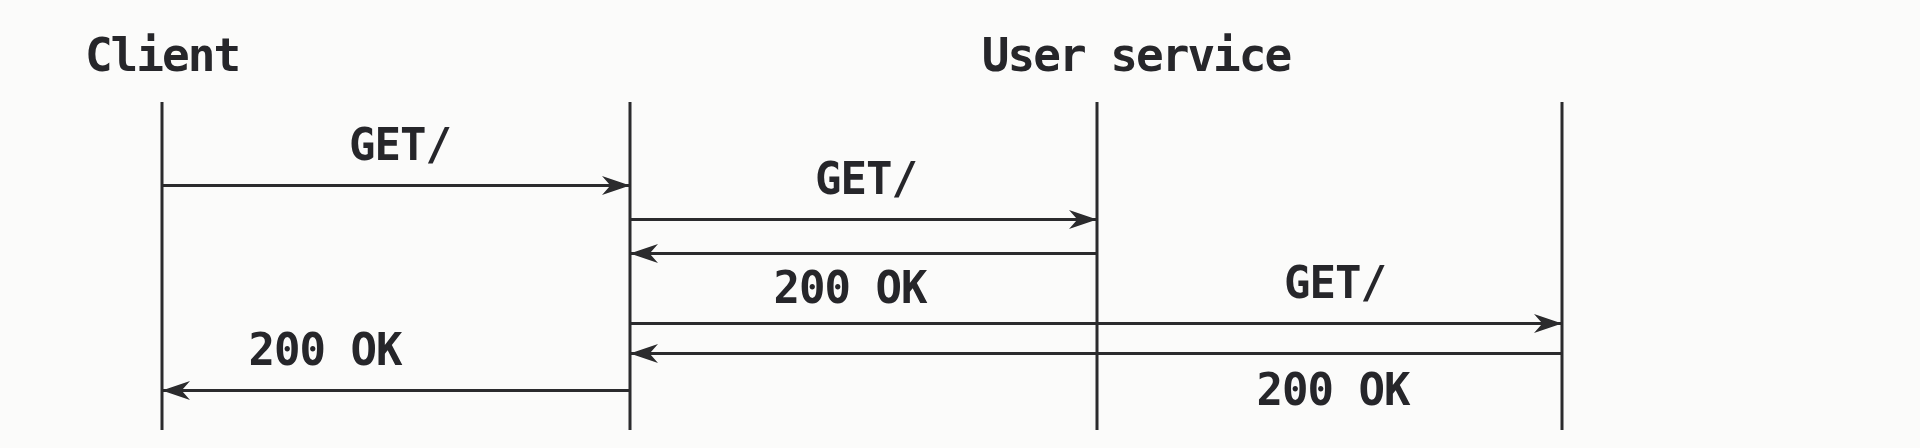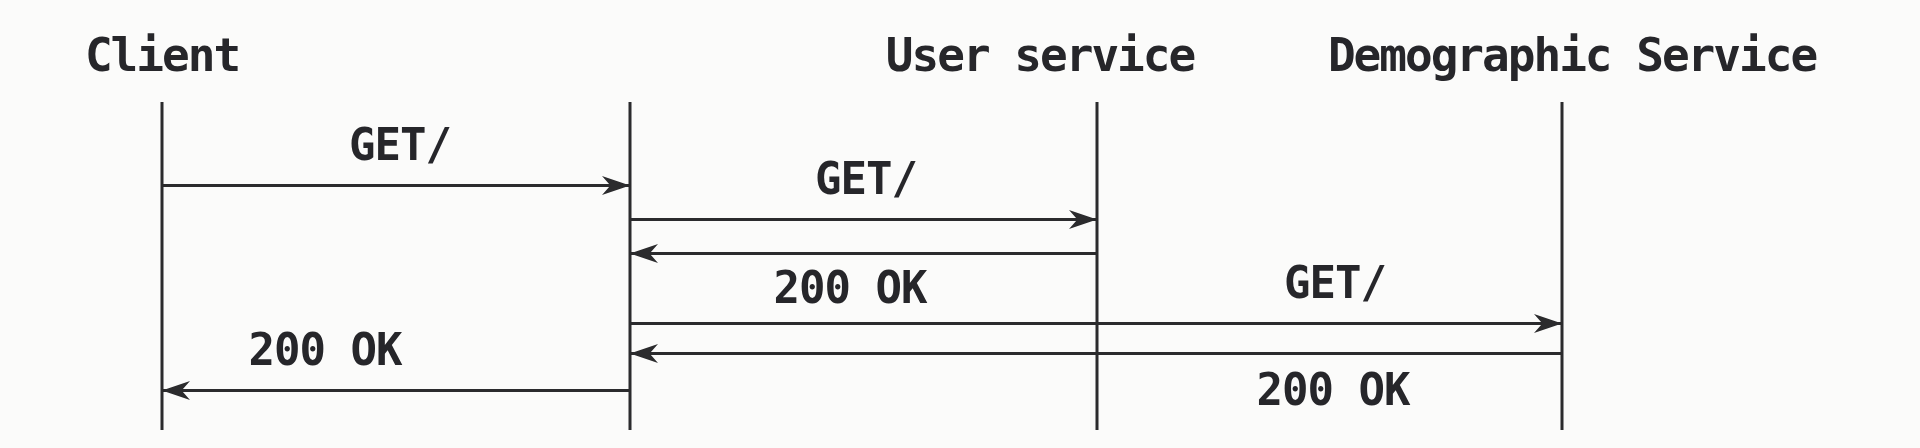--- a/index.html
+++ b/index.html
@@ -80,22 +80,21 @@
   .msg-label.below {
     transform: translateX(-50%);
   }
 </style>
 </head>
 <body>
 
 <div class="diagram">
 
   <div class="actor-label" style="left:162px">Client</div>
-  <div class="actor-label" style="left:1040px">User service</div>
-  <div class="actor-label" style="left:1572px">Demographic Service</div>
+  <div class="actor-label" style="left:1136px">User service</div>
 
   <div class="lifeline" style="left:162px"></div>
   <div class="lifeline" style="left:630px"></div>
   <div class="lifeline" style="left:1097px"></div>
   <div class="lifeline" style="left:1562px"></div>
 
   <div class="msg" style="top:184px; left:162px; width:468px;">
     <div class="msg-line"></div>
     <div class="arrowhead right"></div>
   </div>

